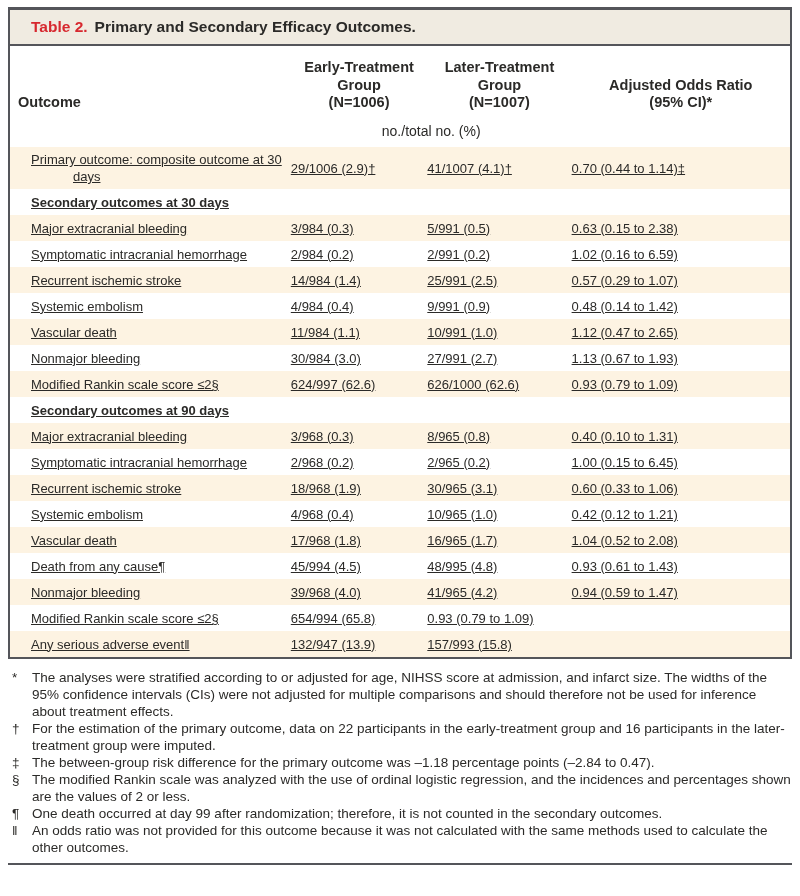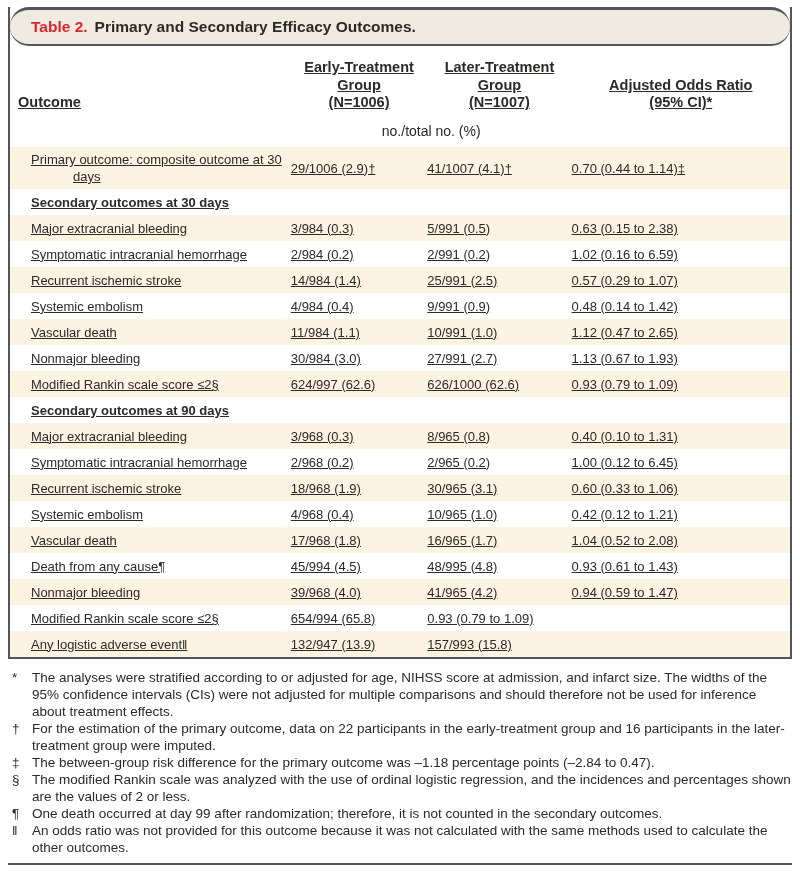--- a/index.html
+++ b/index.html
@@ -23,32 +23,32 @@
     border-left:2px solid var(--border-gray);
     border-right:2px solid var(--border-gray);
   }
   .title-bar{
     border-top:3px solid var(--border-gray);
     border-bottom:2px solid var(--border-gray);
     background:var(--titlebar-bg);
     height:34px;
     display:flex;align-items:center;
     padding-left:21px;
-    font-size:15.5px;font-weight:bold;border-radius:19px;
+    font-size:15.5px;font-weight:bold;
   }
   .title-label{color:var(--accent-red);margin-right:7px;white-space:nowrap;}
 
   .grid-row{
     display:grid;
     grid-template-columns:36% 17.5% 18.5% 28%;
   }
   .header-row{align-items:end;padding-top:13px;}
   .hcell{
     text-align:center;font-weight:bold;font-size:14.5px;line-height:1.22;
-    white-space:pre-line;padding-bottom:1px;text-decoration:underline;
+    white-space:pre-line;padding-bottom:1px;
   }
   .hcell.outcome{text-align:left;padding-left:8px;}
 
   .subheader-row{align-items:center;}
   .subheader{
     grid-column:2 / span 2;
     text-align:center;font-size:14px;
     padding:10px 0 8px 0;
   }
 
@@ -167,21 +167,21 @@
         <div class="grid-row data-row shaded">
           <div class="cell-label"><span>Major extracranial bleeding</span></div>
           <div class="cell-num">3/968 (0.3)</div>
           <div class="cell-num">8/965 (0.8)</div>
           <div class="cell-num">0.40 (0.10 to 1.31)</div>
         </div>
         <div class="grid-row data-row">
           <div class="cell-label"><span>Symptomatic intracranial hemorrhage</span></div>
           <div class="cell-num">2/968 (0.2)</div>
           <div class="cell-num">2/965 (0.2)</div>
-          <div class="cell-num">1.00 (0.12 to 6.45)</div>
+          <div class="cell-num">1.00 (0.15 to 6.45)</div>
         </div>
         <div class="grid-row data-row shaded">
           <div class="cell-label"><span>Recurrent ischemic stroke</span></div>
           <div class="cell-num">18/968 (1.9)</div>
           <div class="cell-num">30/965 (3.1)</div>
           <div class="cell-num">0.60 (0.33 to 1.06)</div>
         </div>
         <div class="grid-row data-row">
           <div class="cell-label"><span>Systemic embolism</span></div>
           <div class="cell-num">4/968 (0.4)</div>
@@ -205,21 +205,21 @@
           <div class="cell-num">39/968 (4.0)</div>
           <div class="cell-num">41/965 (4.2)</div>
           <div class="cell-num">0.94 (0.59 to 1.47)</div>
         </div>
         <div class="grid-row data-row">
           <div class="cell-label"><span>Modified Rankin scale score ≤2§</span></div>
           <div class="cell-num">654/994 (65.8)</div>
           <div class="cell-num">0.93 (0.79 to 1.09)</div>
         </div>
         <div class="grid-row data-row shaded">
-          <div class="cell-label"><span>Any logistic adverse event‖</span></div>
+          <div class="cell-label"><span>Any serious adverse event‖</span></div>
           <div class="cell-num">132/947 (13.9)</div>
           <div class="cell-num">157/993 (15.8)</div>
           <div class="cell-num"></div>
         </div>
       </div>
 
   </div>
 
   <div class="footnotes" id="footnotes">
       <div class="fn"><span class="fn-marker">*</span><span>The analyses were stratified according to or adjusted for age, NIHSS score at admission, and infarct size. The widths of the 95% confidence intervals (CIs) were not adjusted for multiple comparisons and should therefore not be used for inference about treatment effects.</span></div>

